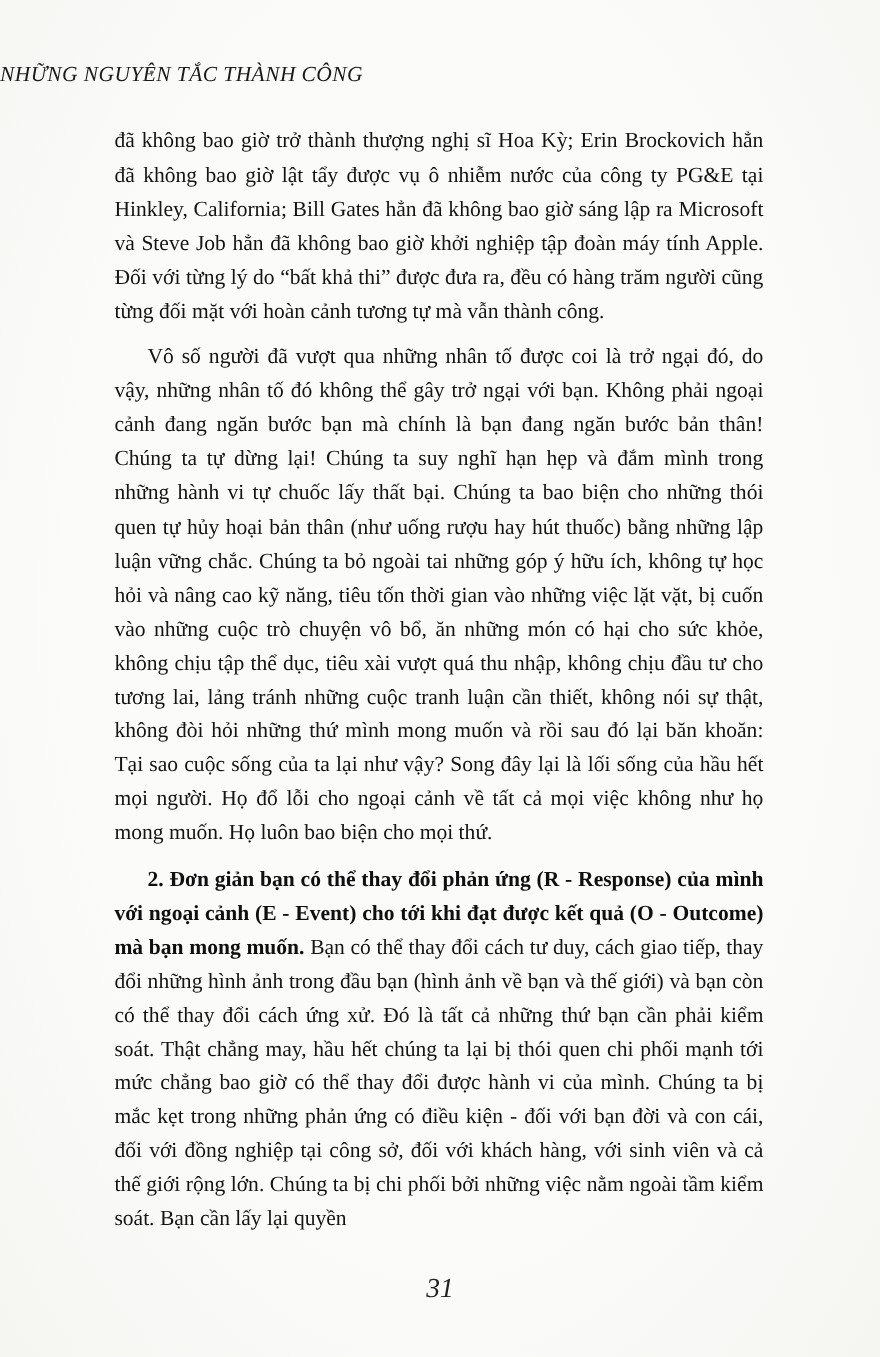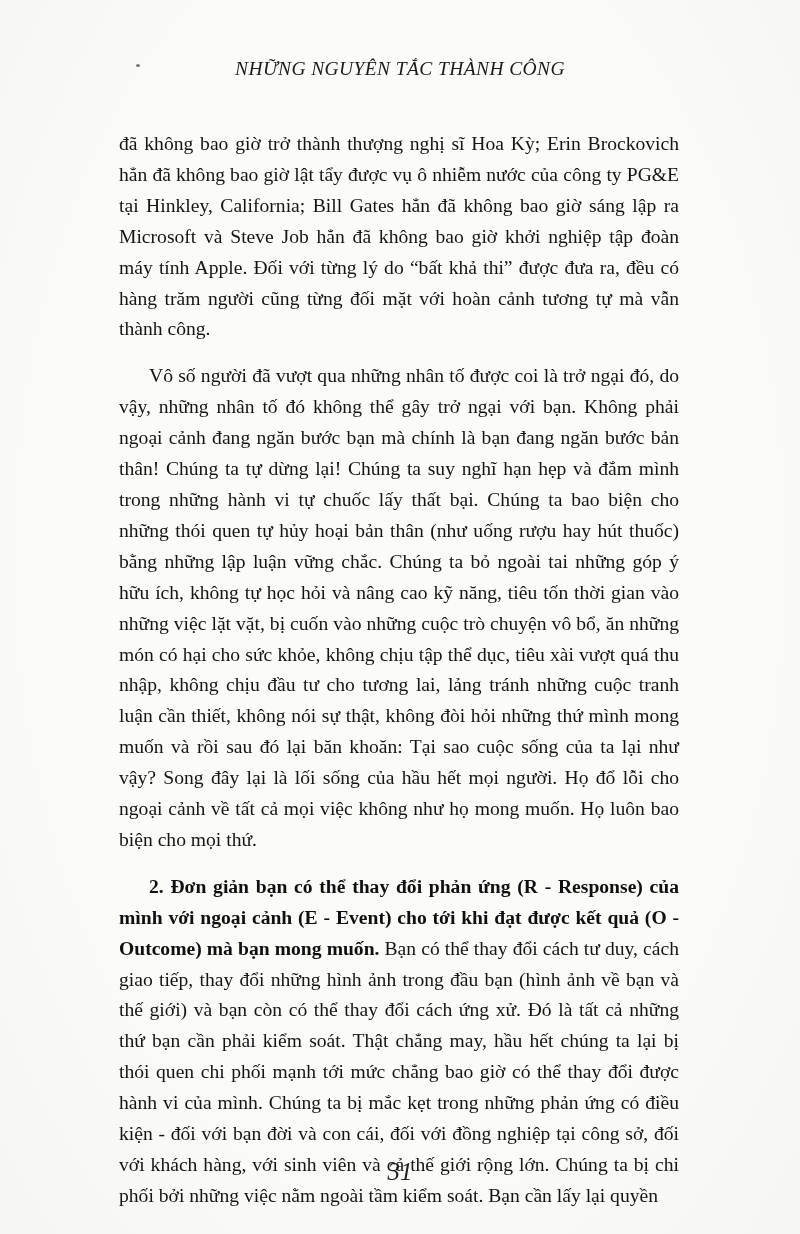--- a/index.html
+++ b/index.html
@@ -15,40 +15,40 @@
     overflow: hidden;
     background: radial-gradient(ellipse at 50% 45%, #fbfbf9 60%, #f5f5f2 100%);
     font-family: "Liberation Serif", serif;
     color: #151515;
   }
   .running-header {
     position: absolute;
     top: 58px;
     left: 0;
     right: 0;
-    text-align: center;
+    text-align: left;
     font-style: italic;
     font-size: 19.5px;
     letter-spacing: 0.4px;
     color: #1b1b1b;
     white-space: nowrap;
   }
   .body-text {
     position: absolute;
     top: 113px;
     left: 103px;
     width: 592px;
     font-size: 19.6px;
     line-height: 30.9px;
     text-align: justify;
     text-justify: inter-word;
     color: #141414;
   }
   .body-text p {
-    margin: 16px;
+    margin: 1px;
   }
   .body-text p + p {
     margin-top: 11px;
   }
   .indent {
     text-indent: 30px;
   }
   .lead-bold {
     font-weight: bold;
     color: #0f0f0f;

